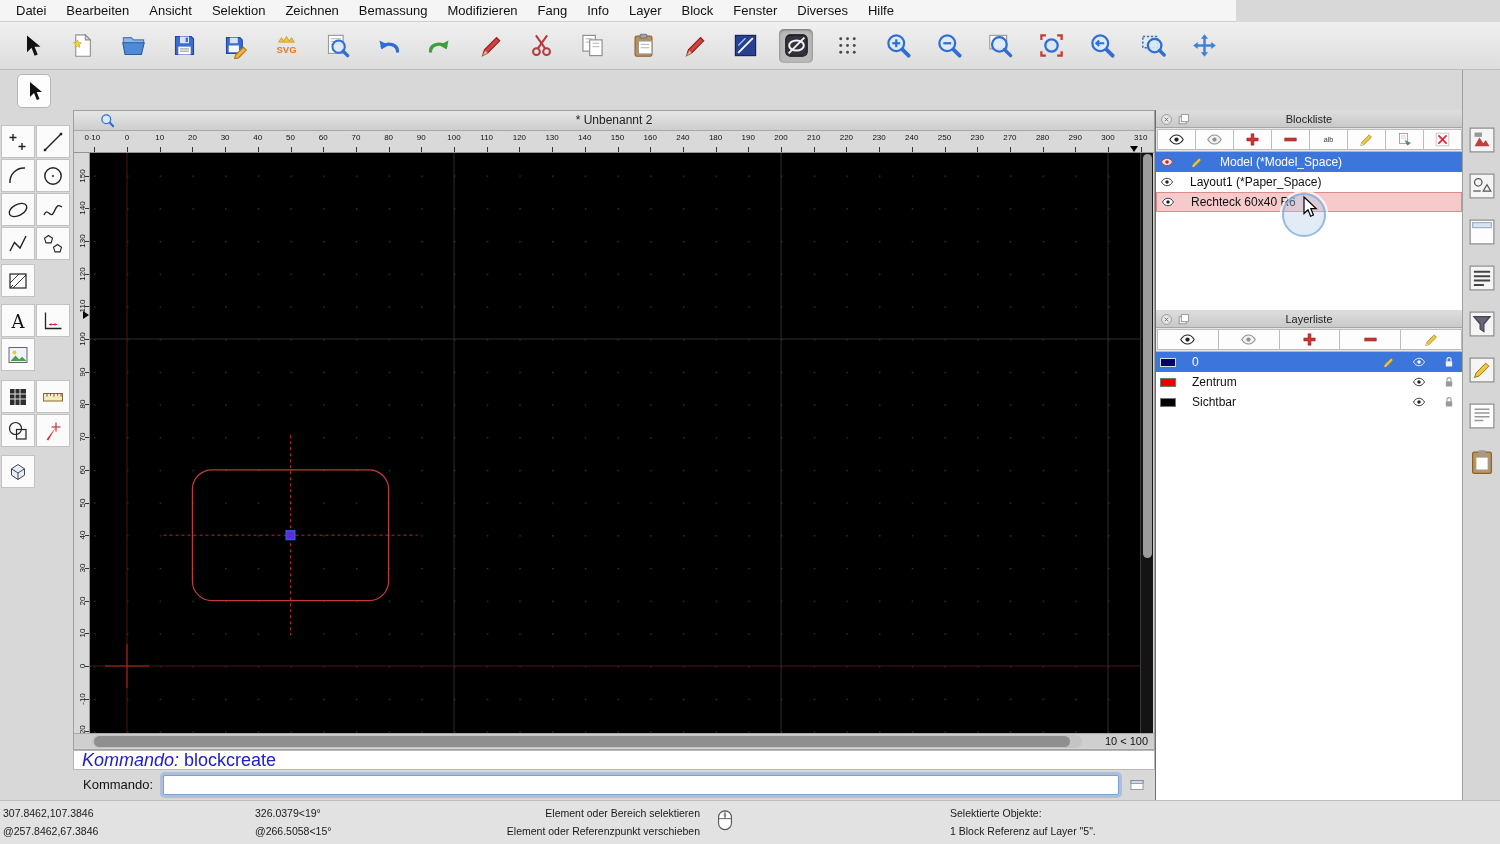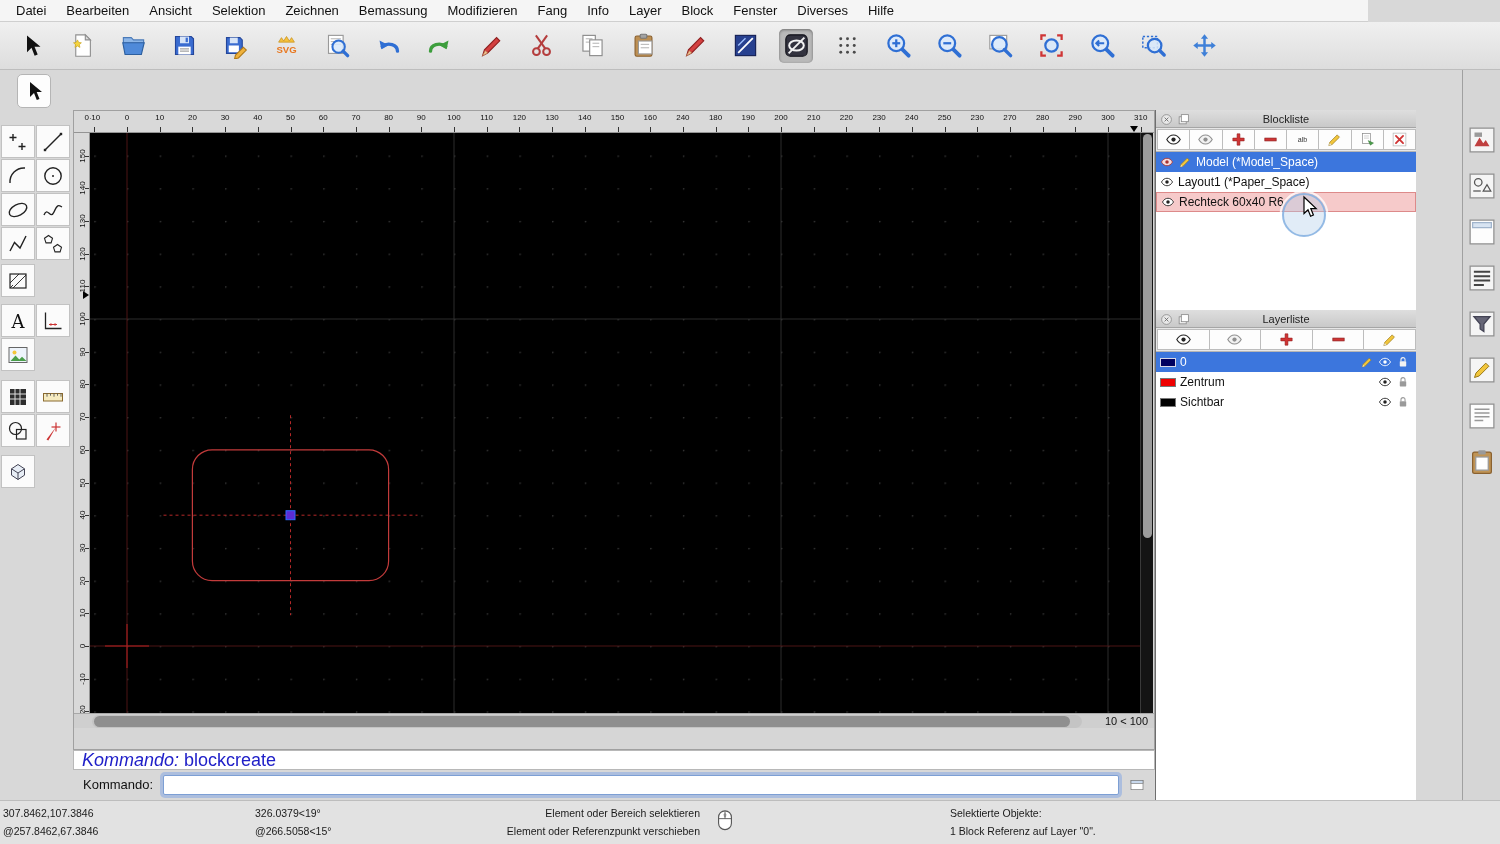--- a/index.html
+++ b/index.html
@@ -1,21 +1,21 @@
 <!DOCTYPE html>
 <html><head>
 <meta charset="utf-8">
 <style>
 *{box-sizing:border-box;margin:0;padding:0}
 html,body{width:1500px;height:844px;overflow:hidden}
 body{font-family:"Liberation Sans","DejaVu Sans",sans-serif;background:#d8d8d8;position:relative;font-size:13px;color:#1a1a1a}
 .icn svg,.ph-icon svg,.row-icn svg,.sb-mouse svg,.cmd-win-btn svg,.doc-zoom-icon svg,.dock-icon svg{width:100%;height:100%;display:block}
 
 
-.menubar{position:absolute;top:0;left:0;width:1368px;height:22px;background:#f5f5f5;border-bottom:1px solid #cfcfcf;display:flex;align-items:flex-start;padding-left:6px}
+.menubar{position:absolute;top:0;left:0;width:1236px;height:22px;background:#f5f5f5;border-bottom:1px solid #cfcfcf;display:flex;align-items:flex-start;padding-left:6px}
 .menu-item{padding:0 10px;font-size:13px;line-height:21px;color:#111}
 
 
 .toolbar{position:absolute;top:22px;left:0;width:1500px;height:48px;background:linear-gradient(#f0f0f0,#dddddd);border-bottom:1px solid #bdbdbd;display:flex;align-items:center;gap:17px;padding-left:14px}
 .tb-btn{width:34px;height:34px;flex:none;display:flex;align-items:center;justify-content:center;border-radius:5px}
 .tb-btn.active{background:#b9b9b9;box-shadow:inset 0 1px 3px rgba(0,0,0,.4)}
 .tb-btn .icn{width:27px;height:27px}
 
 
 .left-tools{position:absolute;top:70px;left:0;width:73px;height:680px;background:#d8d8d8}
@@ -44,32 +44,32 @@
 .vmarker{position:absolute;right:0;transform:translateY(-50%);width:0;height:0;border-top:4px solid transparent;border-bottom:4px solid transparent;border-left:6px solid #000}
 .canvas{position:relative;width:1050px;height:580px;background:#000;overflow:hidden}
 .v-scrollbar{width:13px;background:#141414;position:relative;border-left:1px solid #3a3a3a}
 .v-thumb{position:absolute;top:1px;left:2px;width:9px;height:404px;background:#9c9c9c;border-radius:5px}
 .scroll-row{height:15px;display:flex;align-items:center;background:#cfcfcf;border-top:1px solid #a8a8a8;padding-left:18px}
 .h-scrollbar{flex:1;position:relative;height:13px;background:#c4c4c4;border-radius:7px}
 .h-thumb{position:absolute;top:1px;left:2px;height:11px;width:calc(100% - 14px);background:#8f8f8f;border-radius:6px}
 .grid-label{width:72px;text-align:right;padding-right:6px;font-size:11px;color:#111}
 
 
-.right-panels{position:absolute;left:1155px;top:110px;width:261px;height:690px;background:#701a75;border-left:1px solid #6e6e6e}
+.right-panels{position:absolute;left:1155px;top:110px;width:307px;height:690px;background:#701a75;border-left:1px solid #6e6e6e}
 .panel{display:flex;flex-direction:column;position:relative}
 .blocklist{height:200px}
 .layerlist{height:490px}
 .panel-header{height:18px;background:linear-gradient(#dedede,#c9c9c9);border-bottom:1px solid #a5a5a5;position:relative;text-align:center;font-size:11px;line-height:18px;color:#222;flex:none}
 .ph-icons{position:absolute;left:4px;top:2.5px;display:flex;gap:4px}
 .ph-icon{width:13px;height:13px;display:block}
 .panel-toolbar{display:flex;height:24px;background:#e6e6e6;border-bottom:1px solid #b5b5b5;padding:1px;flex:none}
 .pt-btn{flex:1;background:#fdfdfd;border:1px solid #bdbdbd;margin-right:-1px;display:flex;align-items:center;justify-content:center}
 .pt-btn .icn{width:17px;height:17px}
 .panel-list{background:#fff;flex:1;overflow:hidden;position:relative}
-.brow,.lrow{height:20px;display:flex;align-items:center;font-size:12px;padding:0 6px 0 4px;gap:4px;color:#111}
+.brow,.lrow{height:20px;display:flex;align-items:center;font-size:12px;padding:0 6px 0 4px;gap:16px;color:#111}
 .brow.selected,.lrow.selected{background:#3c76dd;color:#fff}
 .brow.droptarget{background:#f6caca;border:1px solid #dd8a8a}
 .row-icn{width:14px;height:14px;flex:none;display:block}
 .row-label{white-space:nowrap}
 .swatch{width:16px;height:9px;border:1px solid #777;flex:none}
 .lrow.selected .swatch{border-color:rgba(255,255,255,.85)}
 .l-spacer{flex:1}
 .cursor-overlay{position:absolute;left:120px;top:75px;width:56px;height:56px;z-index:5;pointer-events:none}
 
 
@@ -507,20 +507,29 @@
               <path d="M5.5 8.8l6.5-4.3 6.5 4.3v6.4L12 19.5l-6.5-4.3z" fill="#e8eef6" stroke="#445"></path>
               <path d="M5.5 8.8L12 13l6.5-4.2M12 13v6.5" fill="none" stroke="#445"></path>
             </svg>
           </span>
         </div>
       </div>
     </div>
 </div>
 
 <div class="doc-window">
+  <div class="doc-titlebar">
+    <span class="doc-zoom-icon">
+        <svg viewBox="0 0 24 24">
+          <line x1="14.5" y1="14.5" x2="21" y2="21" stroke="#2f6fd4" stroke-width="3.4" stroke-linecap="round"></line>
+          <circle cx="10" cy="10" r="7" fill="#ddeafa" stroke="#2f6fd4" stroke-width="2"></circle>
+        </svg>
+      </span>
+    <span class="doc-title">* Unbenannt 2</span>
+  </div>
   <div class="ruler-row">
     <div class="ruler-corner">
         <span class="corner-lab">0</span>
       </div>
     <div class="h-ruler">
         <span class="htick" style="left: 4.3px;"></span>
         <span class="hlab" style="left: 4.3px;">-10</span>
         <span class="htick" style="left: 37px;"></span>
         <span class="hlab" style="left: 37px;">0</span>
         <span class="htick" style="left: 69.7px;"></span>
@@ -993,15 +1002,15 @@
   <span class="sb-mouse">
       <svg viewBox="0 0 24 24">
         <rect x="5" y="2" width="14" height="20.5" rx="7" fill="#fff" stroke="#555" stroke-width="1.2"></rect>
         <line x1="12" y1="2.5" x2="12" y2="10.5" stroke="#555"></line>
         <line x1="5.2" y1="10.5" x2="18.8" y2="10.5" stroke="#555"></line>
         <rect x="10.7" y="4.5" width="2.6" height="4.5" rx="1.3" fill="#8a8a8a"></rect>
       </svg>
     </span>
   <div class="sb-block sb-selection">
     <div>Selektierte Objekte:</div>
-    <div>1 Block Referenz auf Layer "0".</div>
+    <div>1 Block Referenz auf Layer "5".</div>
   </div>
 </div>
 
 </body></html>

